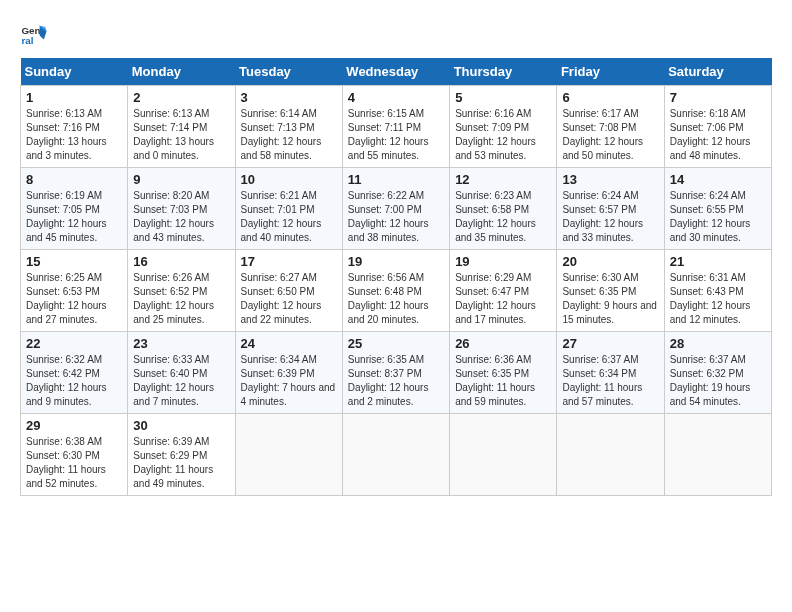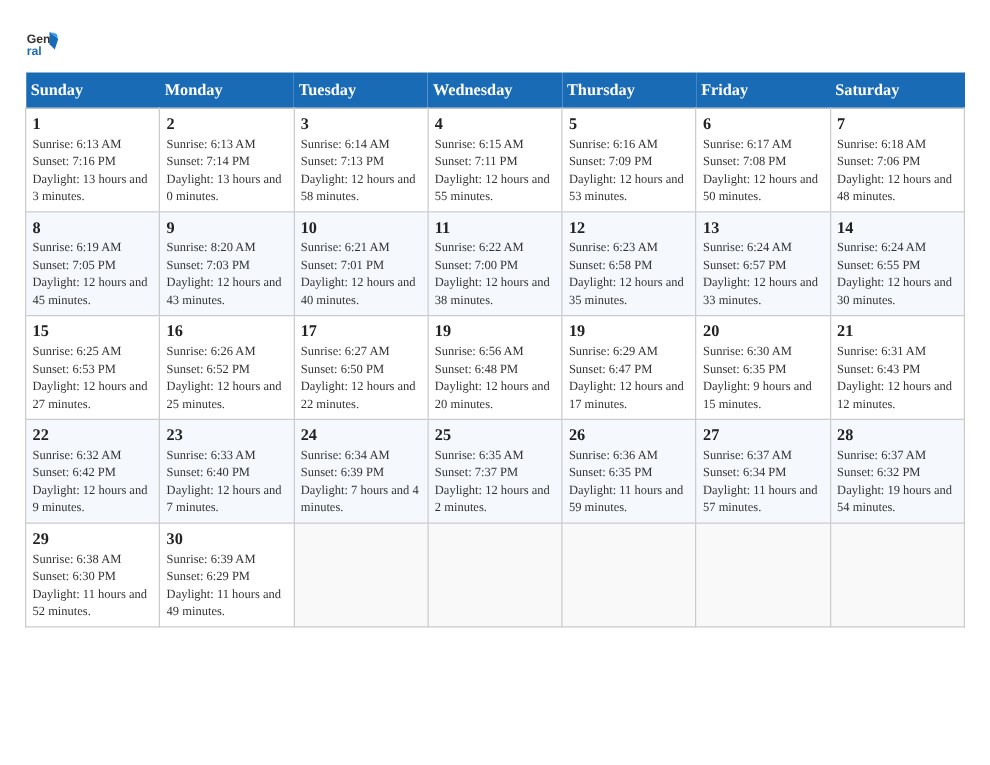--- a/index.html
+++ b/index.html
@@ -43,21 +43,20 @@
       color: #333;
     }
     .subtitle {
       font-size: 16px;
       color: #555;
     }
     table {
       width: 100%;
       border-collapse: collapse;
       font-size: 11px;
-      font-family: Liberation Serif, serif;
     }
     thead tr th {
       background-color: #1a6bb5;
       color: #fff;
       padding: 6px 4px;
       text-align: left;
       font-size: 13px;
       font-weight: bold;
     }
     tbody tr td {
@@ -271,21 +270,21 @@
       </td>
         <td>
         <span class="day-number">24</span>
         <span class="day-info">Sunrise: 6:34 AM</span><br>
         <span class="day-info">Sunset: 6:39 PM</span><br>
         <span class="day-info">Daylight: 7 hours and 4 minutes.</span>
       </td>
         <td>
         <span class="day-number">25</span>
         <span class="day-info">Sunrise: 6:35 AM</span><br>
-        <span class="day-info">Sunset: 7:37 PM</span><br>
+        <span class="day-info">Sunset: 8:37 PM</span><br>
         <span class="day-info">Daylight: 12 hours and 2 minutes.</span>
       </td>
         <td>
         <span class="day-number">26</span>
         <span class="day-info">Sunrise: 6:36 AM</span><br>
         <span class="day-info">Sunset: 6:35 PM</span><br>
         <span class="day-info">Daylight: 11 hours and 59 minutes.</span>
       </td>
         <td>
         <span class="day-number">27</span>

